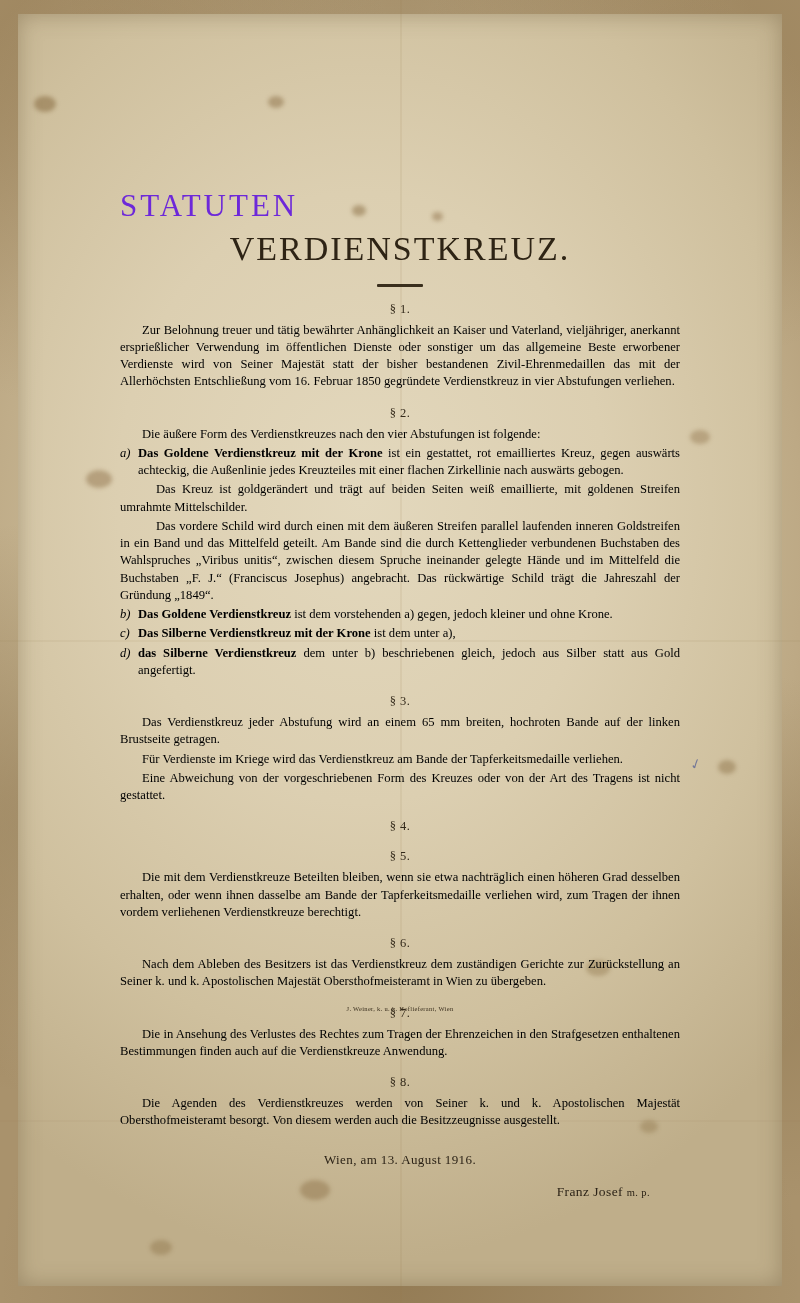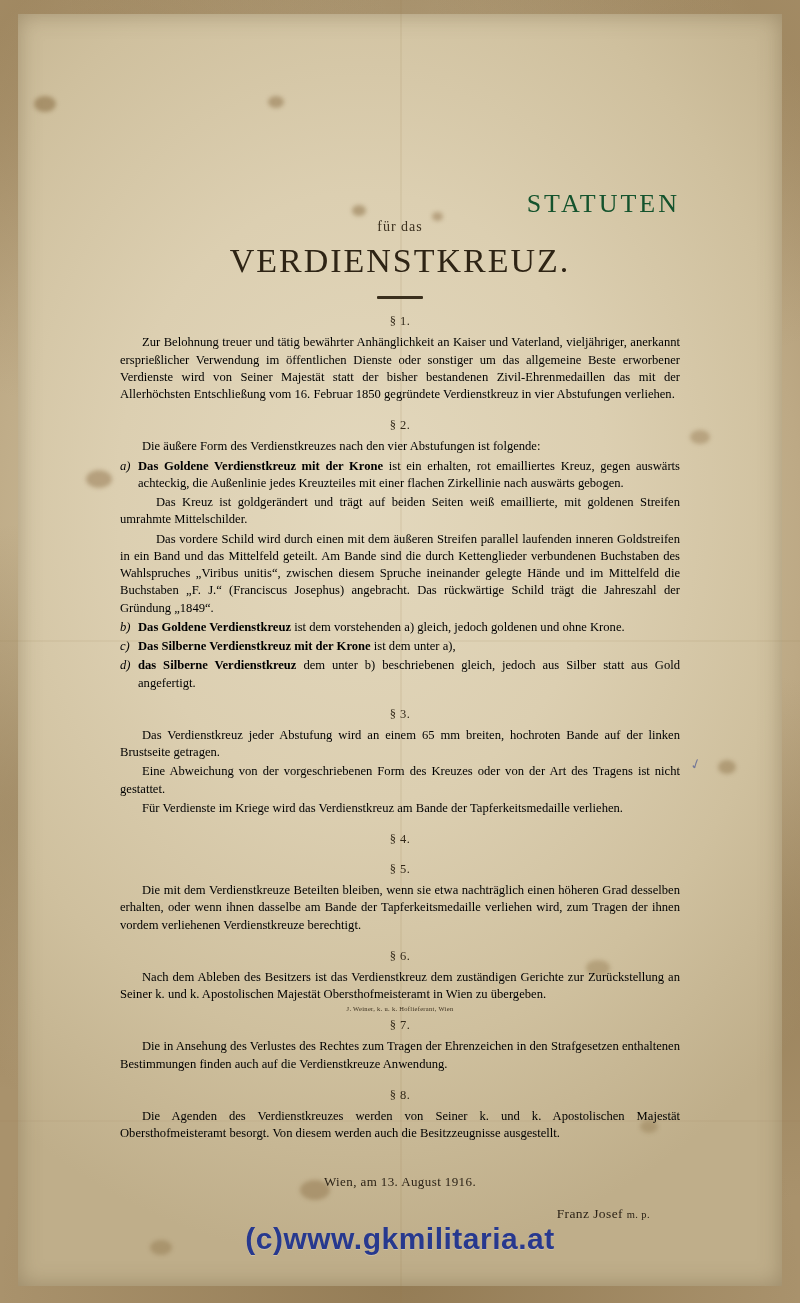--- a/index.html
+++ b/index.html
@@ -62,24 +62,24 @@
     filter: blur(2px);
   }
   #content {
     position: absolute;
     left: 120px;
     top: 190px;
     width: 560px;
     color: #2c2317;
   }
   .title-main {
-    text-align: right;
-    font-size: 26px;
+    text-align: left;
+    font-size: 31px;
     letter-spacing: 3px;
-    color: #14532d;
+    color: #6d28d9;
     line-height: 1.05;
   }
   .title-sub {
     text-align: center;
     font-size: 14px;
     letter-spacing: 1px;
     margin-top: 2px;
     color: #3a2f1e;
   }
   .title-big {
@@ -121,21 +121,21 @@
     left: 0;
     font-style: italic;
   }
   p.para.deep {
     text-indent: 36px;
   }
   .bold { font-weight: bold; }
   .sign-line {
     text-align: center;
     font-size: 13px;
-    margin-top: 32px;
+    margin-top: 22px;
     letter-spacing: 0.4px;
   }
   .signature {
     text-align: right;
     font-size: 13.5px;
     margin-top: 16px;
     padding-right: 30px;
     letter-spacing: 0.4px;
   }
   .signature .mp { font-size: 10.5px; font-family: Liberation Serif, serif; }
@@ -192,50 +192,49 @@
   <div class="stain" style="left:718px; top:760px; width:18px; height:14px; background:rgba(120,88,44,.36);"></div>
   <div class="stain" style="left:586px; top:960px; width:24px; height:16px; background:rgba(120,88,44,.30);"></div>
   <div class="stain" style="left:300px; top:1180px;width:30px; height:20px; background:rgba(120,88,44,.34);"></div>
   <div class="stain" style="left:150px; top:1240px;width:22px; height:15px; background:rgba(120,88,44,.30);"></div>
   <div class="stain" style="left:640px; top:1120px;width:18px; height:13px; background:rgba(120,88,44,.28);"></div>
   <div class="ink-mark" style="left:690px; top:756px; transform:rotate(-18deg);">✓</div>
 
   <div id="content">
 
     <div class="title-main">STATUTEN</div>
-    <div class="title-sub">für das</div>
     <div class="title-big">VERDIENSTKREUZ.</div>
     <div class="rule"></div>
 
     <div class="section-mark">§ 1.</div>
     <p class="para">Zur Belohnung treuer und tätig bewährter Anhänglichkeit an Kaiser und Vaterland, vieljähriger, anerkannt ersprießlicher Verwendung im öffentlichen Dienste oder sonstiger um das allgemeine Beste erworbener Verdienste wird von Seiner Majestät statt der bisher bestandenen Zivil-Ehrenmedaillen das mit der Allerhöchsten Entschließung vom 16. Februar 1850 gegründete Verdienstkreuz in vier Abstufungen verliehen.</p>
 
     <div class="section-mark">§ 2.</div>
     <p class="para">Die äußere Form des Verdienstkreuzes nach den vier Abstufungen ist folgende:</p>
 
     <p class="para hang">
-      <span class="marker">a)</span><span class="bold">Das Goldene Verdienstkreuz mit der Krone</span><span> ist ein erhalten, rot emailliertes Kreuz, gegen auswärts achteckig, die Außenlinie jedes Kreuzteiles mit einer flachen Zirkellinie nach auswärts gebogen.</span>
+      <span class="marker">a)</span><span class="bold">Das Goldene Verdienstkreuz mit der Krone</span><span> ist ein gestattet, rot emailliertes Kreuz, gegen auswärts achteckig, die Außenlinie jedes Kreuzteiles mit einer flachen Zirkellinie nach auswärts gebogen.</span>
     </p>
     <p class="para deep">Das Kreuz ist goldgerändert und trägt auf beiden Seiten weiß emaillierte, mit goldenen Streifen umrahmte Mittelschilder.</p>
     <p class="para deep">Das vordere Schild wird durch einen mit dem äußeren Streifen parallel laufenden inneren Goldstreifen in ein Band und das Mittelfeld geteilt. Am Bande sind die durch Kettenglieder verbundenen Buchstaben des Wahlspruches „Viribus unitis“, zwischen diesem Spruche ineinander gelegte Hände und im Mittelfeld die Buchstaben „F. J.“ (Franciscus Josephus) angebracht. Das rückwärtige Schild trägt die Jahreszahl der Gründung „1849“.</p>
 
     <p class="para hang">
-      <span class="marker">b)</span><span class="bold">Das Goldene Verdienstkreuz</span><span> ist dem vorstehenden a) gleich, jedoch goldenen und ohne Krone.</span>
+      <span class="marker">b)</span><span class="bold">Das Goldene Verdienstkreuz</span><span> ist dem vorstehenden a) gegen, jedoch kleiner und ohne Krone.</span>
     </p>
     <p class="para hang">
       <span class="marker">c)</span><span class="bold">Das Silberne Verdienstkreuz mit der Krone</span><span> ist dem unter a), </span>
     </p>
     <p class="para hang">
       <span class="marker">d)</span><span class="bold">das Silberne Verdienstkreuz</span><span> dem unter b) beschriebenen gleich, jedoch aus Silber statt aus Gold angefertigt.</span>
     </p>
 
     <div class="section-mark">§ 3.</div>
     <p class="para">Das Verdienstkreuz jeder Abstufung wird an einem 65 mm breiten, hochroten Bande auf der linken Brustseite getragen.</p>
+    <p class="para">Für Verdienste im Kriege wird das Verdienstkreuz am Bande der Tapferkeitsmedaille verliehen.</p>
     <p class="para">Eine Abweichung von der vorgeschriebenen Form des Kreuzes oder von der Art des Tragens ist nicht gestattet.</p>
-    <p class="para">Für Verdienste im Kriege wird das Verdienstkreuz am Bande der Tapferkeitsmedaille verliehen.</p>
 
     <div class="section-mark">§ 4.</div>
 
     <div class="section-mark">§ 5.</div>
     <p class="para">Die mit dem Verdienstkreuze Beteilten bleiben, wenn sie etwa nachträglich einen höheren Grad desselben erhalten, oder wenn ihnen dasselbe am Bande der Tapferkeitsmedaille verliehen wird, zum Tragen der ihnen vordem verliehenen Verdienstkreuze berechtigt.</p>
 
     <div class="section-mark">§ 6.</div>
     <p class="para">Nach dem Ableben des Besitzers ist das Verdienstkreuz dem zuständigen Gerichte zur Zurückstellung an Seiner k. und k. Apostolischen Majestät Obersthofmeisteramt in Wien zu übergeben.</p>
 
     <div class="section-mark">§ 7.</div>
@@ -246,14 +245,13 @@
 
     <div class="sign-line">Wien, am 13. August 1916.</div>
     <div class="signature">
       <span>Franz Josef</span>
       <span class="mp">m. p.</span>
     </div>
   </div>
 
   <div class="printer">J. Weiner, k. u. k. Hoflieferant, Wien</div>
 
-  <div id="watermark">(c)www.gkmilitaria.at</div>
 </div>
 
 </body></html>

